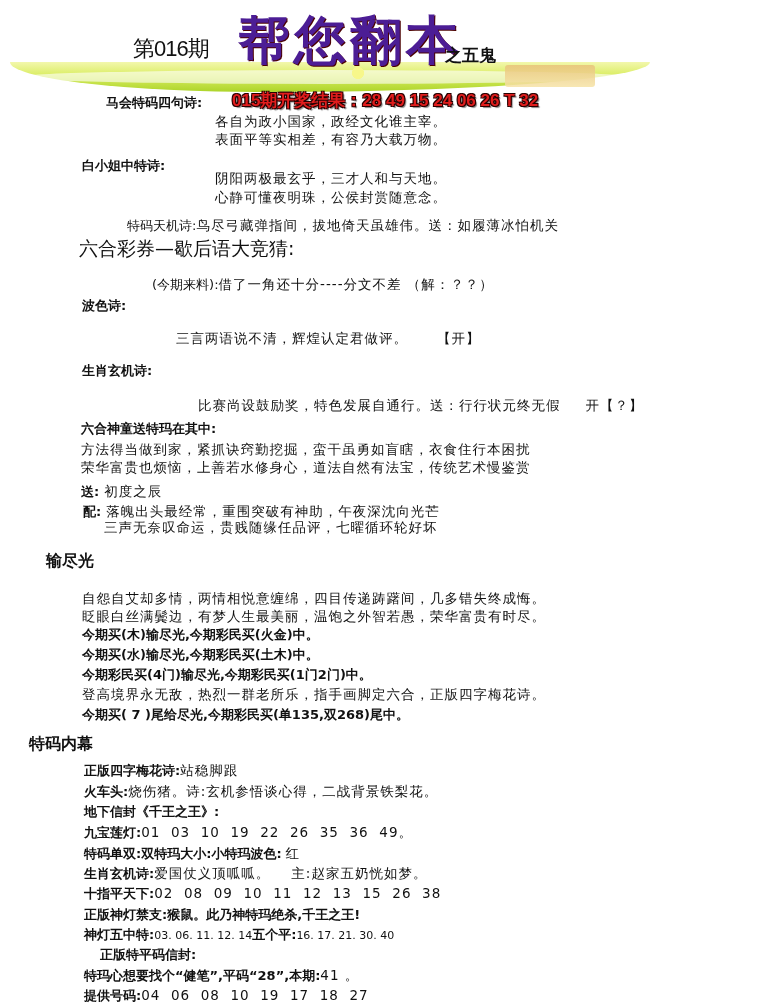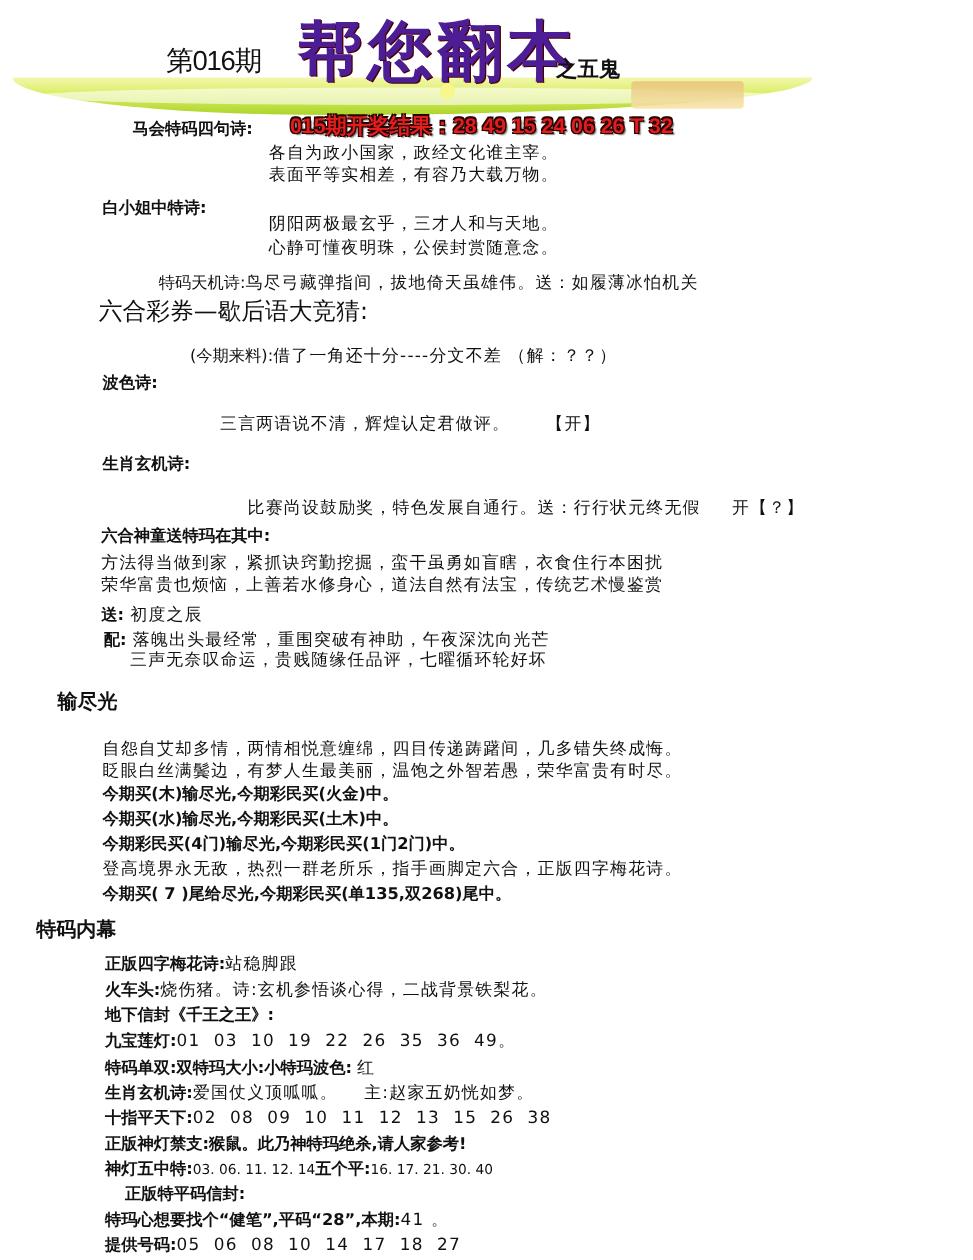--- a/index.html
+++ b/index.html
@@ -95,17 +95,17 @@
 
 <div class="abs sec" style="left:29px;top:734px;">特码内幕</div>
 
 <div class="abs" style="left:84px;top:760px;"><span class="b13">正版四字梅花诗:</span><span class="t">站稳脚跟</span></div>
 <div class="abs" style="left:84px;top:781px;"><span class="b13">火车头:</span><span class="t">烧伤猪。诗:玄机参悟谈心得，二战背景铁梨花。</span></div>
 <div class="abs" style="left:84px;top:801px;"><span class="b13">地下信封《千王之王》:</span></div>
 <div class="abs" style="left:84px;top:822px;"><span class="b13">九宝莲灯:</span><span class="t" style="white-space:pre;">01  03  10  19  22  26  35  36  49。</span></div>
 <div class="abs" style="left:84px;top:843px;"><span class="b13">特码单双:双特玛大小:小特玛波色:</span><span class="t" style="margin-left:4px;">红</span></div>
 <div class="abs" style="left:84px;top:863px;"><span class="b13">生肖玄机诗:</span><span class="t" style="white-space:pre;">爱国仗义顶呱呱。    主:赵家五奶恍如梦。</span></div>
 <div class="abs" style="left:84px;top:883px;"><span class="b13">十指平天下:</span><span class="t" style="white-space:pre;">02  08  09  10  11  12  13  15  26  38</span></div>
-<div class="abs" style="left:84px;top:904px;"><span class="b13">正版神灯禁支:猴鼠。此乃神特玛绝杀,请人家参考!</span></div>
+<div class="abs" style="left:84px;top:904px;"><span class="b13">正版神灯禁支:猴鼠。此乃神特玛绝杀,千王之王!</span></div>
 <div class="abs" style="left:84px;top:924px;"><span class="b13">神灯五中特:</span><span style="font-size:11px;">03. 06. 11. 12. 14</span><span class="b13">五个平:</span><span style="font-size:11px;">16. 17. 21. 30. 40</span></div>
 <div class="abs" style="left:100px;top:944px;"><span class="b13">正版特平码信封:</span></div>
 <div class="abs" style="left:84px;top:965px;"><span class="b13">特玛心想要找个“健笔”,平码“28”,本期:</span><span class="t">41 。</span></div>
-<div class="abs" style="left:84px;top:985px;"><span class="b13">提供号码:</span><span class="t" style="white-space:pre;">05  06  08  10  14  17  18  27</span></div>
+<div class="abs" style="left:84px;top:985px;"><span class="b13">提供号码:</span><span class="t" style="white-space:pre;">04  06  08  10  19  17  18  27</span></div>
 
 </body></html>

